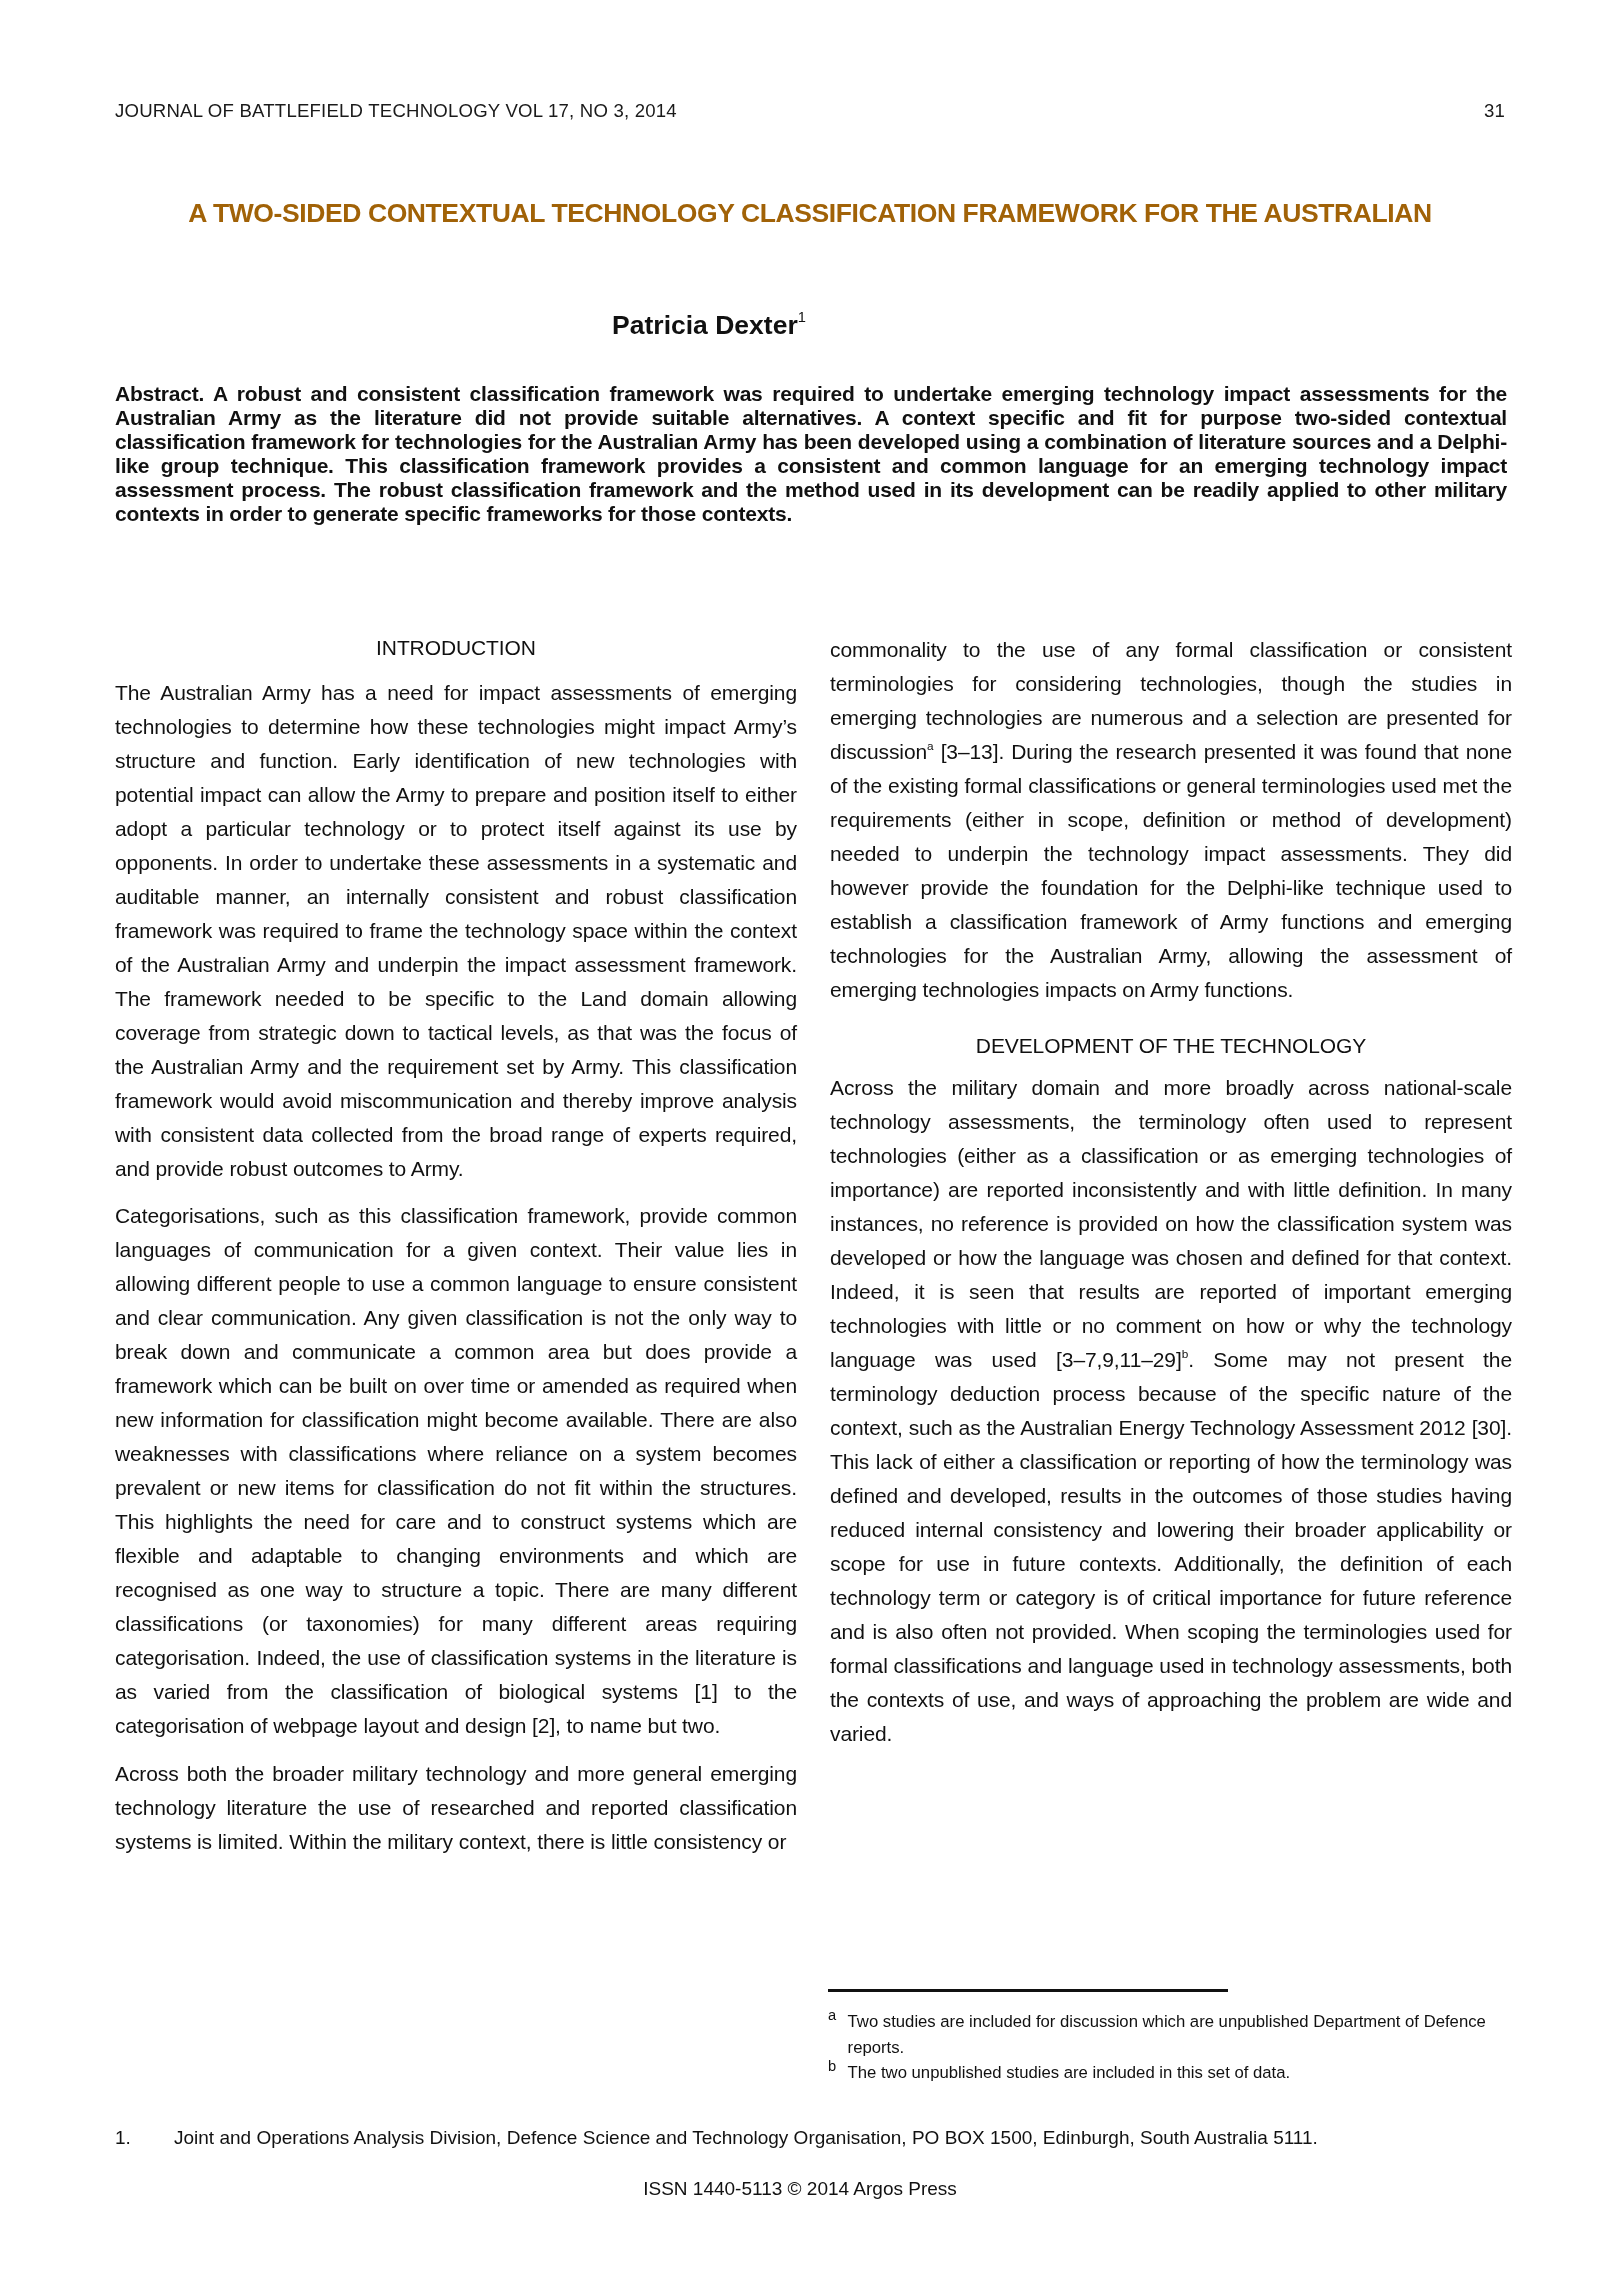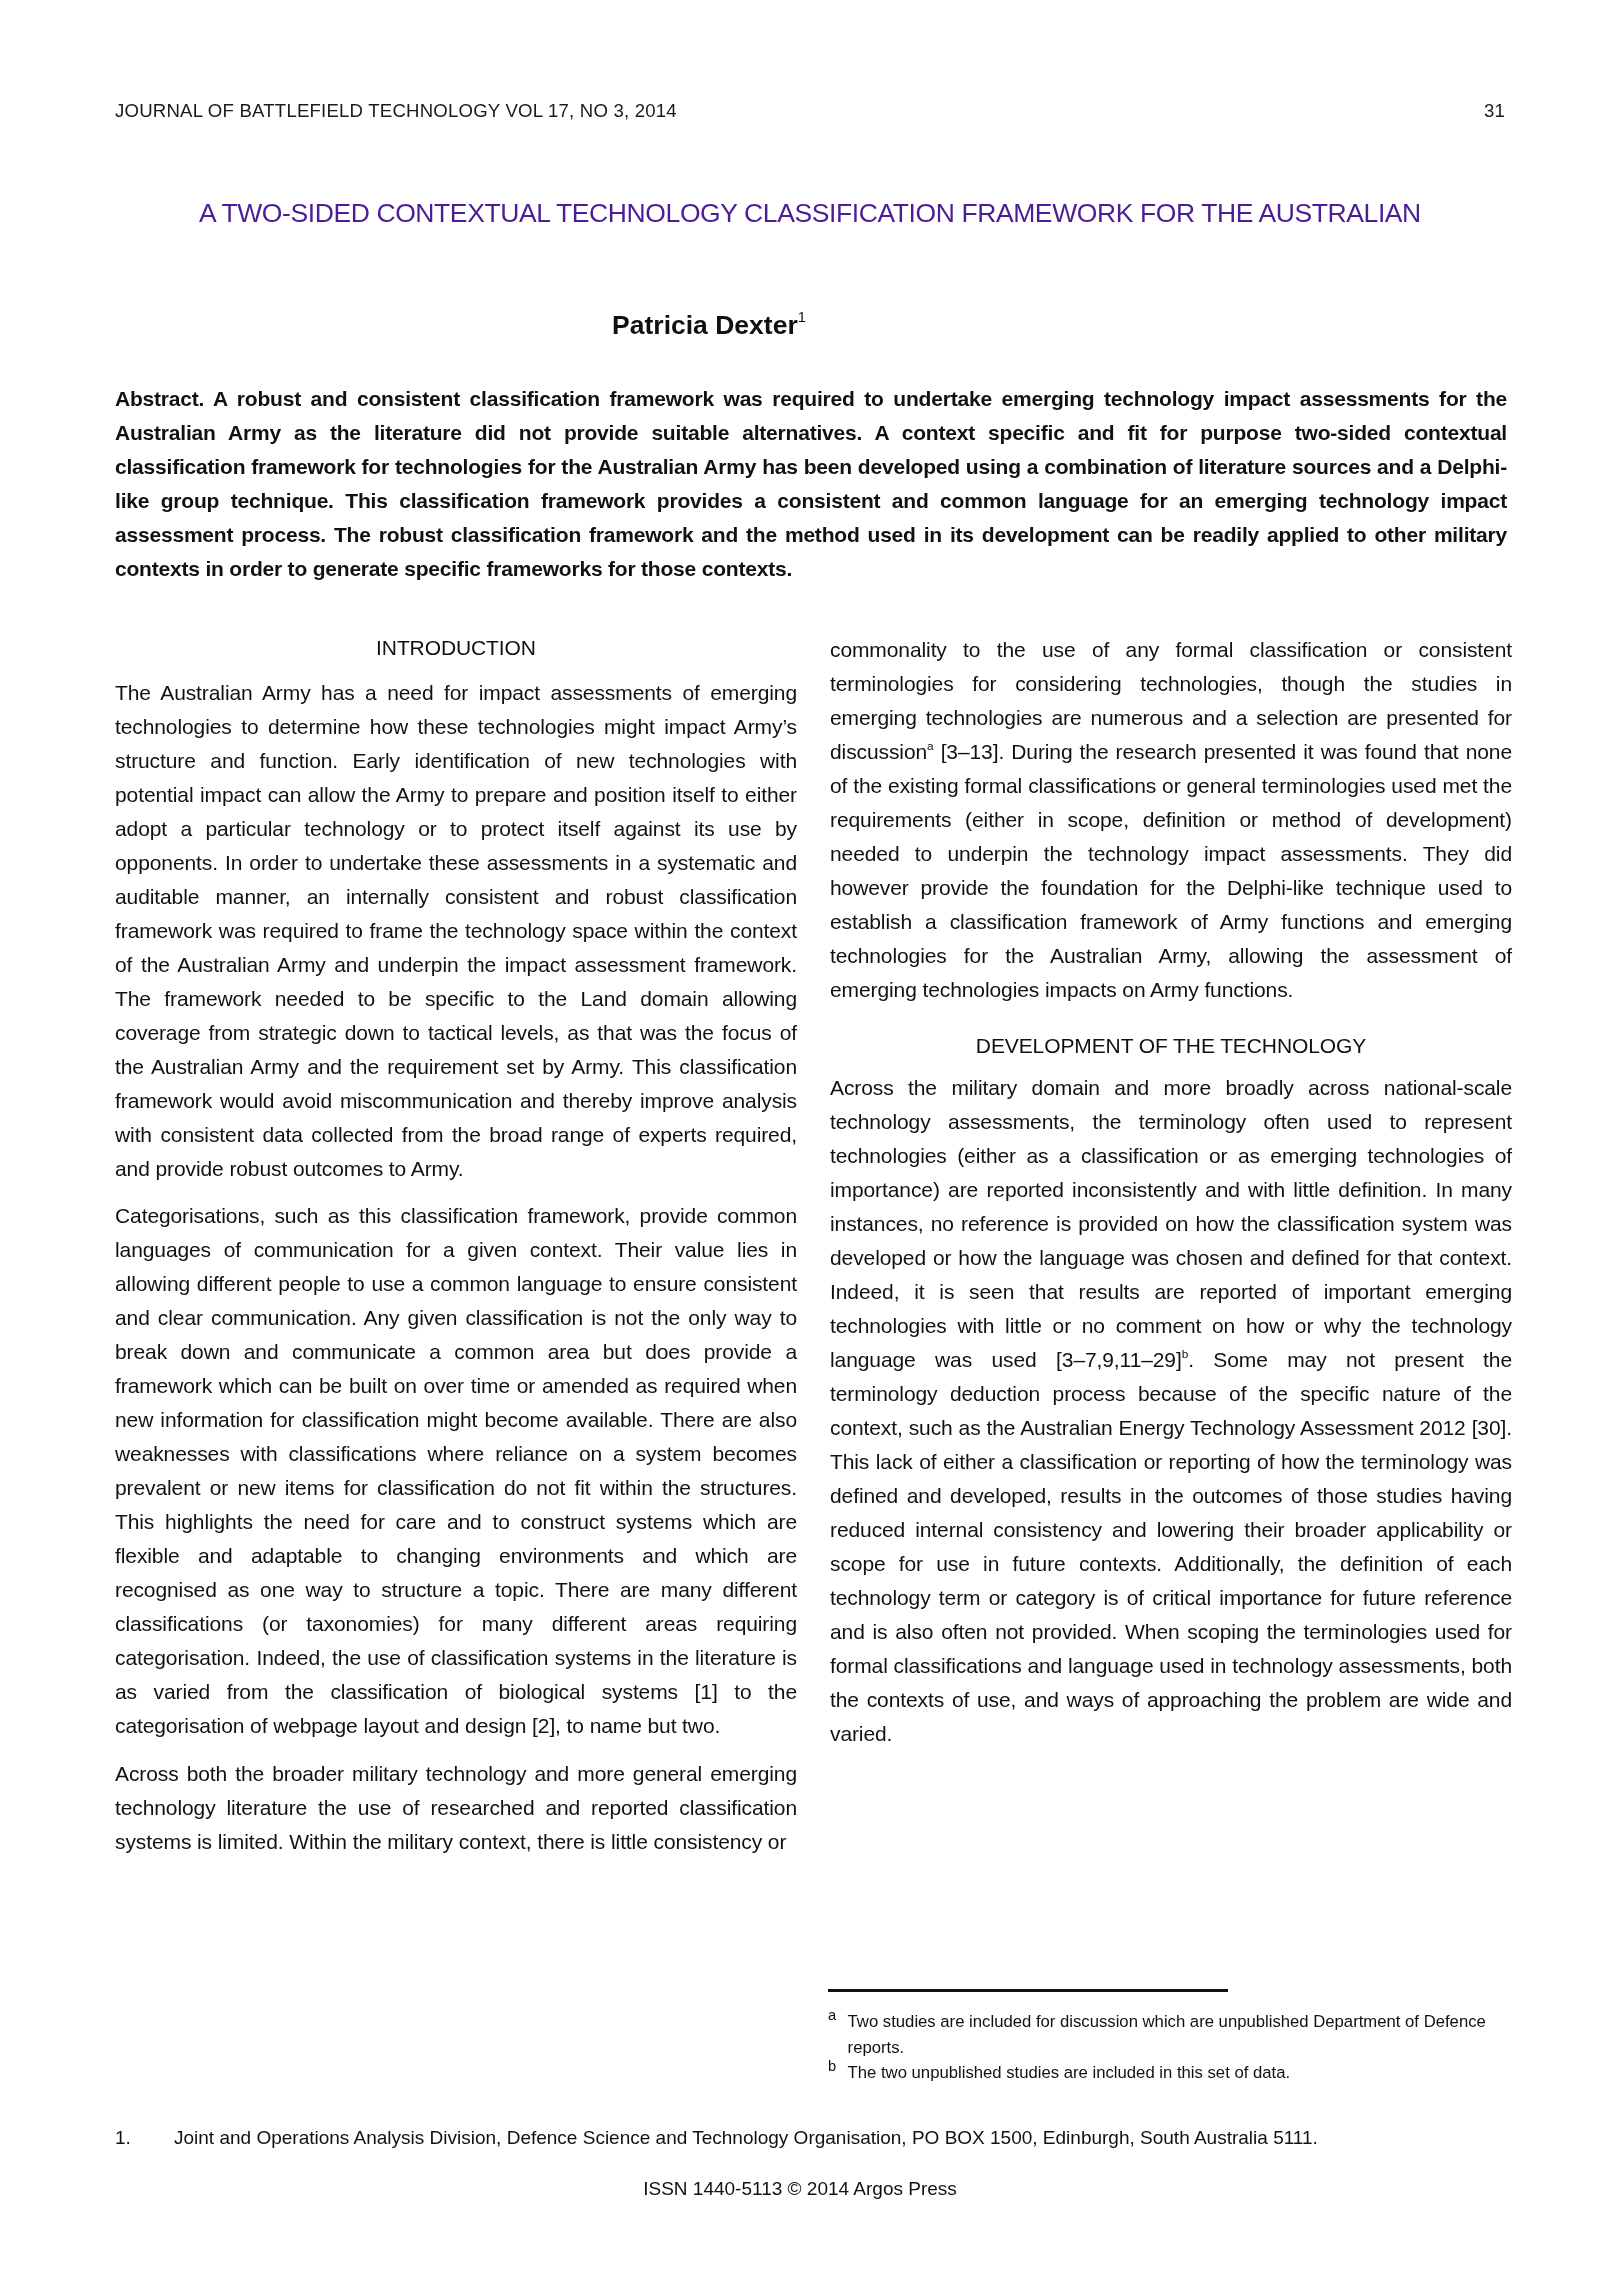--- a/index.html
+++ b/index.html
@@ -26,25 +26,25 @@
       justify-content: space-between;
       color: #1a1a1a;
       text-align: center;
     }
     .title {
       position: absolute;
       left: 127px;
       top: 194px;
       width: 1366px;
       text-align: center;
-      font-weight: normal;
+      font-weight: bold;
       font-size: 26.5px;
       line-height: 39px;
       letter-spacing: -0.4px;
-      color: #4c1d95;
+      color: #a16207;
     }
     .author {
       position: absolute;
       left: 0;
       top: 310px;
       width: 1418px;
       text-align: center;
       font-weight: bold;
       font-size: 26.5px;
     }
@@ -53,21 +53,21 @@
       font-weight: normal;
       vertical-align: 11.8px;
       line-height: 0;
     }
     .abstract {
       position: absolute;
       left: 115px;
       top: 382px;
       width: 1392px;
       font-size: 21px;
-      line-height: 34px;
+      line-height: 24px;
       font-weight: bold;
       text-align: justify;
       color: #111;
       letter-spacing: -0.2px;
     }
     .column {
       position: absolute;
       top: 633px;
       width: 682px;
       font-size: 21px;

